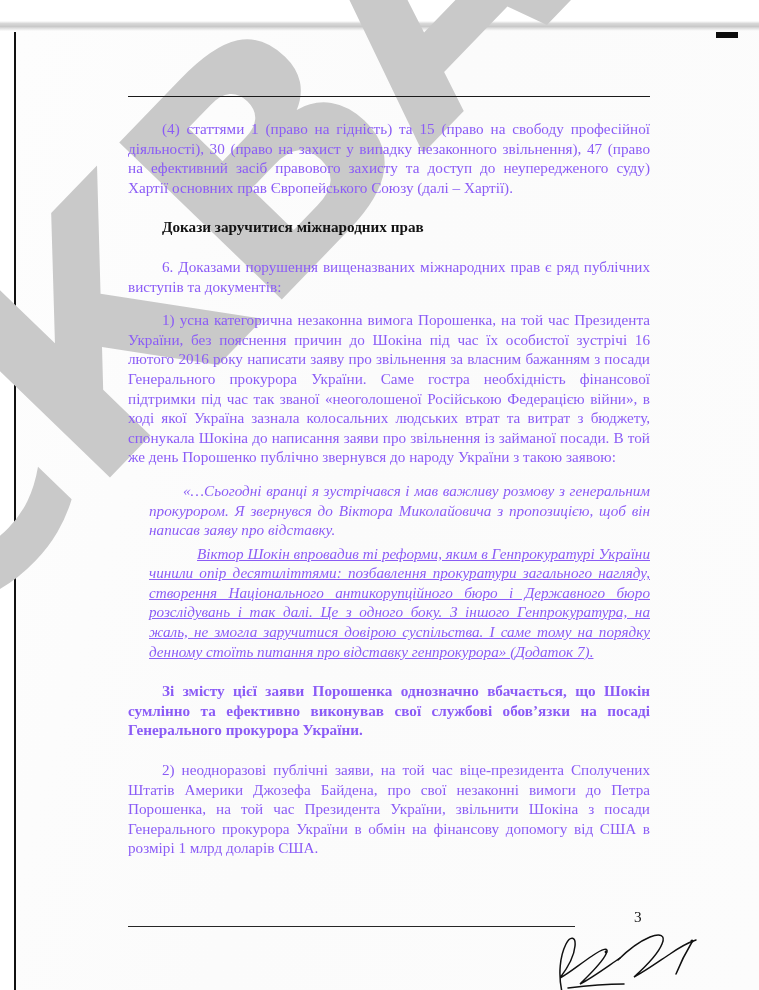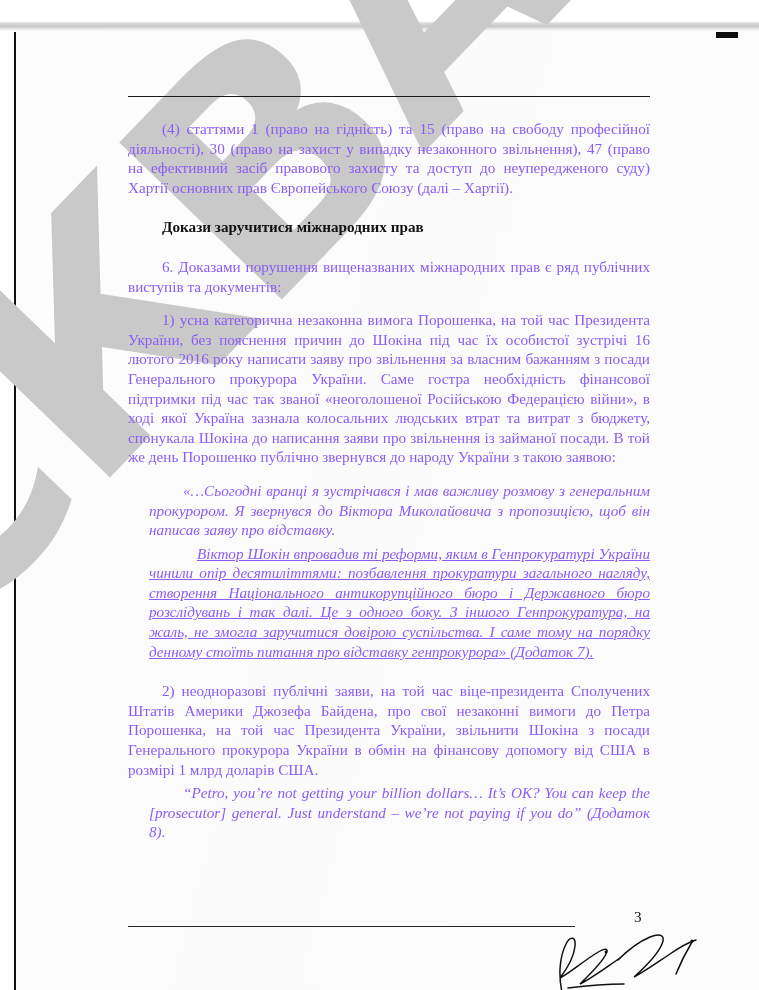--- a/index.html
+++ b/index.html
@@ -157,25 +157,25 @@
     <p class="heading gap-lg">Докази заручитися міжнародних прав</p>
 
     <p class="indent gap-lg">6. Доказами порушення вищеназваних міжнародних прав є ряд публічних виступів та документів:</p>
 
     <p class="indent gap-md">1) усна категорична незаконна вимога Порошенка, на той час Президента України, без пояснення причин до Шокіна під час їх особистої зустрічі 16 лютого 2016 року написати заяву про звільнення за власним бажанням з посади Генерального прокурора України. Саме гостра необхідність фінансової підтримки під час так званої «неоголошеної Російською Федерацією війни», в ході якої Україна зазнала колосальних людських втрат та витрат з бюджету, спонукала Шокіна до написання заяви про звільнення із займаної посади. В той же день Порошенко публічно звернувся до народу України з такою заявою:</p>
 
     <p class="indent italic gap-md">«…Сьогодні вранці я зустрічався і мав важливу розмову з генеральним прокурором. Я звернувся до Віктора Миколайовича з пропозицією, щоб він написав заяву про відставку.</p>
 
     <p class="quote-indent italic gap-sm">Віктор Шокін впровадив ті реформи, яким в Генпрокуратурі України чинили опір десятиліттями: позбавлення прокуратури загального нагляду, створення Національного антикорупційного бюро і Державного бюро розслідувань і так далі. Це з одного боку. З іншого Генпрокуратура, на жаль, не змогла заручитися довірою суспільства. І саме тому на порядку денному стоїть питання про відставку генпрокурора» (Додаток 7).</p>
 
+    <p class="indent bold gap-lg">Зі змісту цієї заяви Порошенка однозначно вбачається, що Шокін сумлінно та ефективно виконував свої службові обов’язки на посаді Генерального прокурора України.</p>
 
     <p class="indent gap-lg">2) неодноразові публічні заяви, на той час віце-президента Сполучених Штатів Америки Джозефа Байдена, про свої незаконні вимоги до Петра Порошенка, на той час Президента України, звільнити Шокіна з посади Генерального прокурора України в обмін на фінансову допомогу від США в розмірі 1 млрд доларів США.</p>
 
 
-    <p class="indent italic gap-sm">“Petro, you’re not getting your billion dollars… It’s OK? You can keep the [prosecutor] general. Just understand – we’re not paying if you do” (Додаток 8).</p>
 
   </div>
 
   <div class="footer">
     <div class="rule-bottom"></div>
     <div class="pagenum">3</div>
   </div>
 
   <svg class="signature" viewBox="0 0 200 64" xmlns="http://www.w3.org/2000/svg">
     <g fill="none" stroke="#111111" stroke-width="1.5" stroke-linecap="round">

